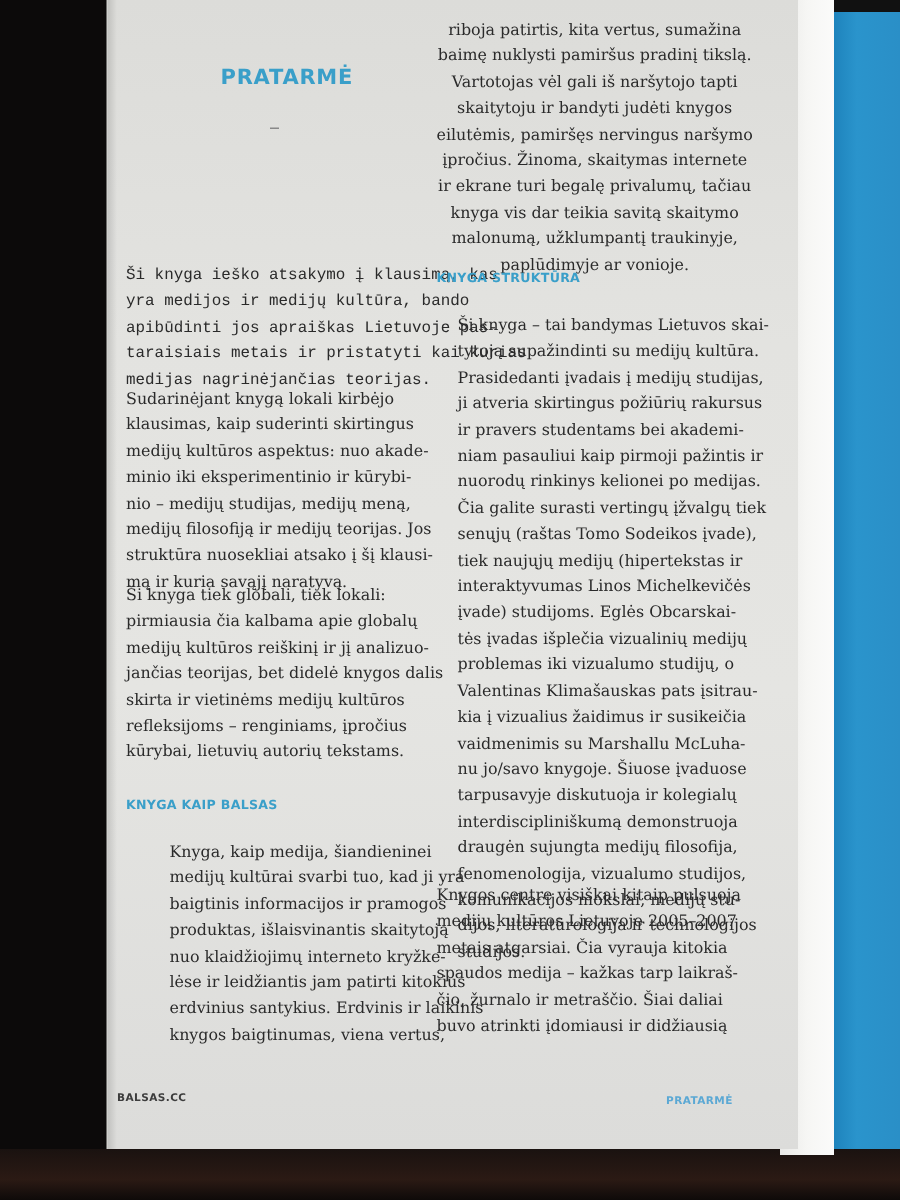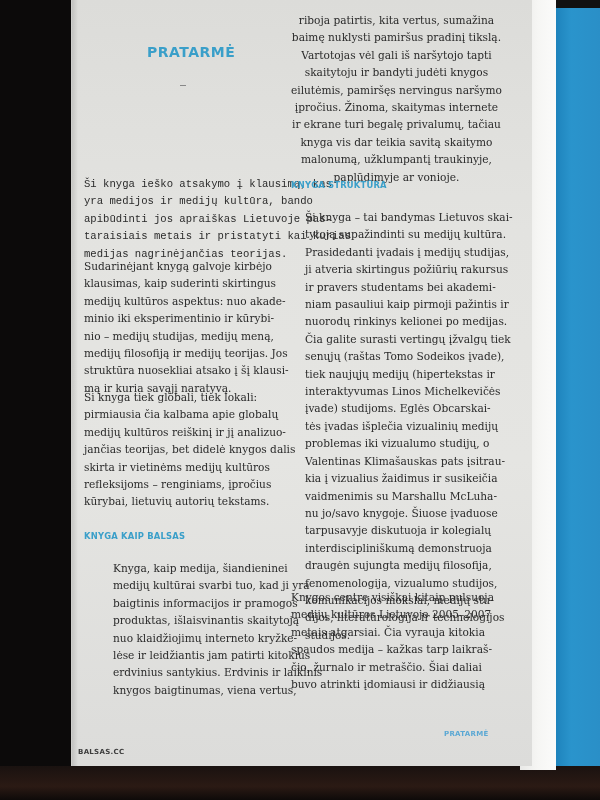--- a/index.html
+++ b/index.html
@@ -50,21 +50,21 @@
     .left-head { position: absolute; left: 84px; top: 531px; }
     .right-head { position: absolute; left: 291px; top: 180px; }
     .left-p1 { position: absolute; left: 84px; top: 176px; font-family: Liberation Mono, monospace; }
     .left-p2 { position: absolute; left: 84px; top: 258px; }
     .left-p3 { position: absolute; left: 84px; top: 389px; }
     .left-p4 { position: absolute; left: 84px; top: 560px; margin-left: 29px; }
     .right-p0 { position: absolute; left: 291px; top: 12px; text-align: center; }
     .right-p1 { position: absolute; left: 305px; top: 209px; }
     .right-p2 { position: absolute; left: 291px; top: 589px; }
     .footer-left {
-      position: absolute; left: 78px; top: 748px;
+      position: absolute; left: 78px; top: 728px;
       font-family: "DejaVu Sans", sans-serif; font-weight: bold; font-size: 7px;
       color: #3c3c3c; letter-spacing: 0.3px;
     }
     .footer-right {
       position: absolute; left: 444px; top: 730px;
       font-family: "DejaVu Sans", sans-serif; font-weight: bold; font-size: 7px;
       color: #5ba8d4; letter-spacing: 0.3px;
     }
   </style>
 </head>
@@ -79,21 +79,21 @@
 <div class="page-shadow-left"></div>
 
 <div class="title">PRATARMĖ</div>
 <div class="dash"></div>
 
 <p class="body-text left-p1">Ši knyga ieško atsakymo į klausimą, kas
 yra medijos ir medijų kultūra, bando
 apibūdinti jos apraiškas Lietuvoje pas-
 taraisiais metais ir pristatyti kai kurias
 medijas nagrinėjančias teorijas.</p>
-<p class="body-text left-p2">Sudarinėjant knygą galvoje kirbėjo
+<p class="body-text left-p2">Sudarinėjant knygą lokali kirbėjo
 klausimas, kaip suderinti skirtingus
 medijų kultūros aspektus: nuo akade-
 minio iki eksperimentinio ir kūrybi-
 nio – medijų studijas, medijų meną,
 medijų filosofiją ir medijų teorijas. Jos
 struktūra nuosekliai atsako į šį klausi-
 mą ir kuria savąjį naratyvą.</p>
 <p class="body-text left-p3">Ši knyga tiek globali, tiek lokali:
 pirmiausia čia kalbama apie globalų
 medijų kultūros reiškinį ir jį analizuo-

